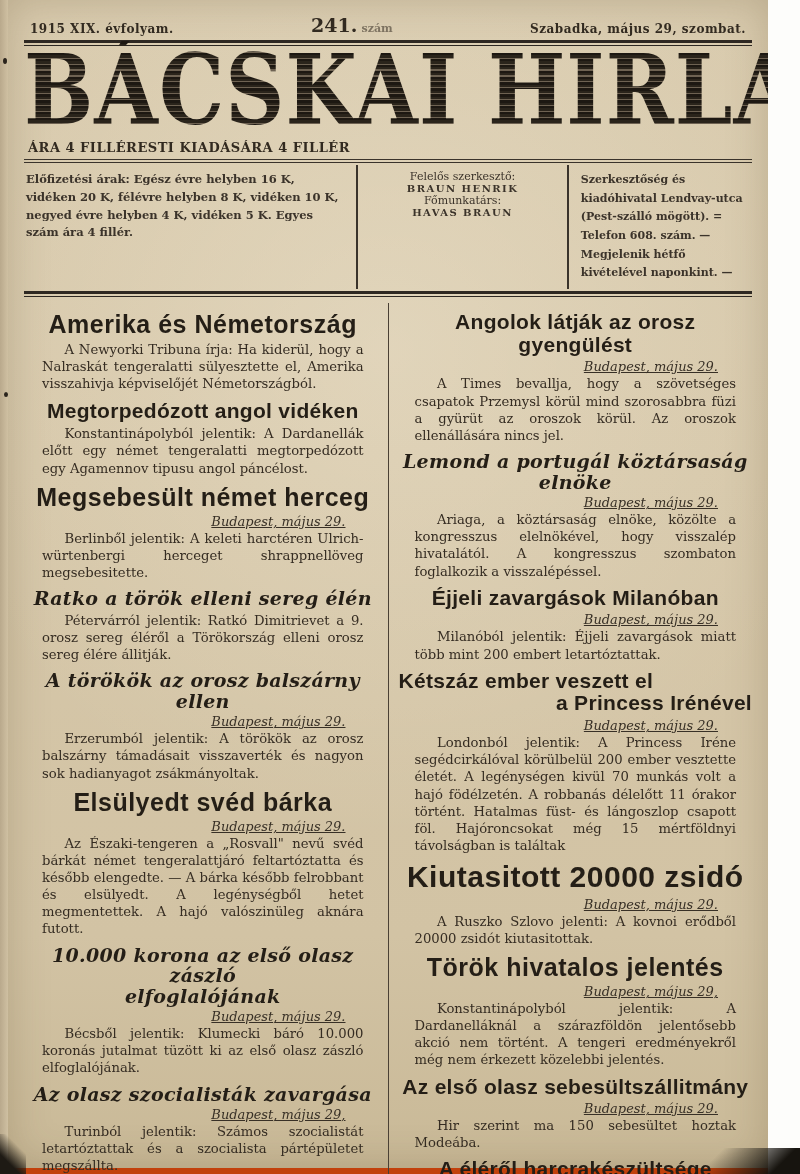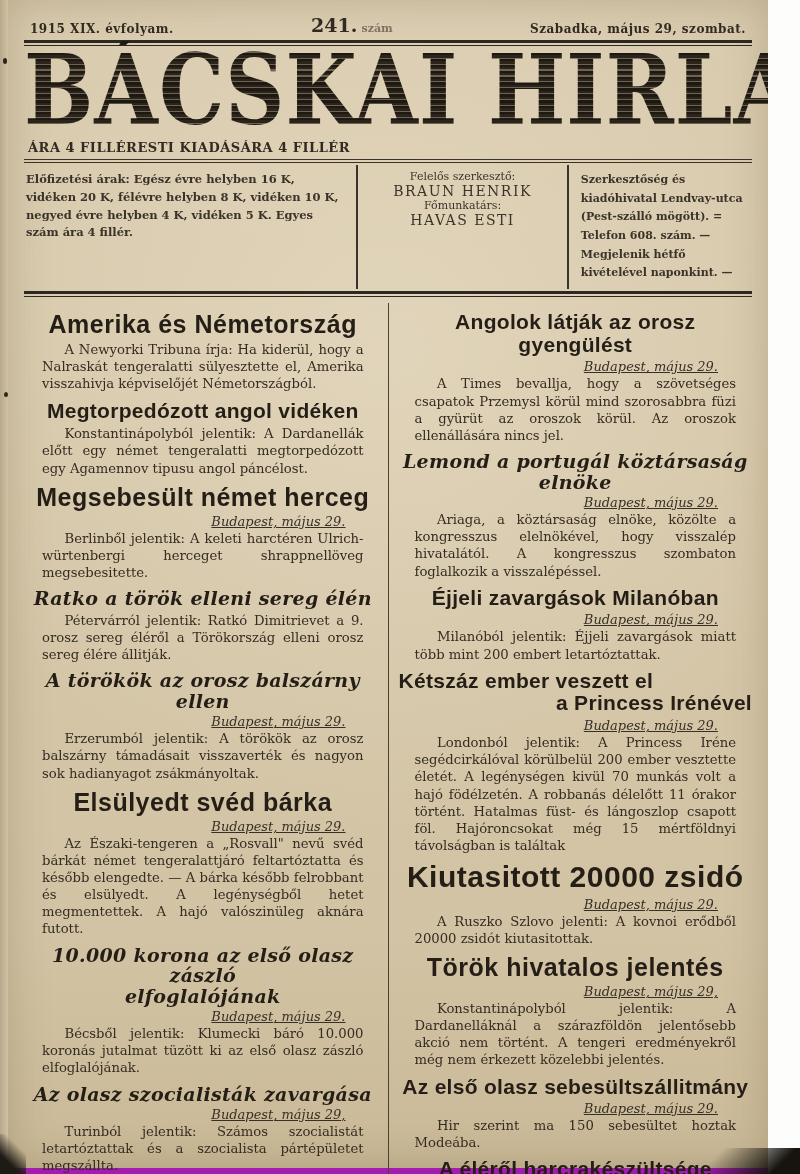--- a/index.html
+++ b/index.html
@@ -1,16 +1,16 @@
 <!DOCTYPE html>
 <html lang="hu"><head>
 <meta charset="utf-8">
 <style>
   html,body{margin:0;padding:0;background:#ffffff;}
-  .stage{position:relative;width:800px;height:1174px;background:#a21caf;overflow:hidden;
+  .stage{position:relative;width:800px;height:1174px;background:#c2410c;overflow:hidden;
          font-family:"DejaVu Serif", serif;color:#322a20;}
   
   .paper{position:absolute;left:8px;top:0;width:760px;height:1168px;
          background:
            radial-gradient(ellipse 90% 60% at 50% 30%, rgba(255,250,235,.25), rgba(0,0,0,0) 70%),
            linear-gradient(180deg,#d9cbae 0%,#d6c7a9 40%,#d2c3a4 80%,#c9b997 100%);
          box-shadow:inset 0 0 40px rgba(90,70,40,.25);}
   .edge-left{position:absolute;left:0;top:0;width:8px;height:1174px;
              background:linear-gradient(90deg,#b9a98c,#cfc0a2);}
   .edge-dark-bl{position:absolute;left:0;bottom:0;width:26px;height:40px;
@@ -45,21 +45,21 @@
   .price-row{display:flex;justify-content:flex-start;font-weight:bold;font-size:13px;
              padding:8px 4px 4px 4px;letter-spacing:.5px;}
   .price-row .center{font-size:13px;}
 
   
   .info-bar{display:flex;align-items:stretch;margin-top:2px;}
   .info-left{flex:0 0 44%;font-size:11.5px;line-height:1.55;padding:6px 10px 6px 2px;
              font-weight:bold;color:#3b332a;}
   .info-center{flex:0 0 27%;text-align:center;font-size:11.5px;padding:5px 6px;
                border-left:2px solid #3a332b;border-right:2px solid #3a332b;color:#3b332a;}
-  .info-center .name{font-weight:normal;font-size:14px;letter-spacing:1.5px;}
+  .info-center .name{font-weight:bold;font-size:10px;letter-spacing:1.5px;}
   .info-center .role{font-size:11px;}
   .info-right{flex:1;font-size:11px;line-height:1.7;padding:6px 2px 6px 12px;
               font-weight:bold;color:#3b332a;}
 
   
   .columns{display:flex;margin-top:6px;height:932px;overflow:hidden;}
   .col{flex:1;min-width:0;padding:2px 8px 0 2px;}
   .col.right{padding:2px 0 0 10px;}
   .col-rule{flex:0 0 1px;background:#4a4034;}
 
@@ -104,21 +104,21 @@
         <span>ÁRA 4 FILLÉR</span>
       </div>
 
       <div class="rule-thin-double"></div>
       <div class="info-bar">
         <div class="info-left">Előfizetési árak: Egész évre helyben 16 K, vidéken 20 K, félévre helyben 8 K, vidéken 10 K, negyed évre helyben 4 K, vidéken 5 K. Egyes szám ára 4 fillér.</div>
         <div class="info-center">
           <div class="role">Felelős szerkesztő:</div>
           <div class="name">BRAUN HENRIK</div>
           <div class="role">Főmunkatárs:</div>
-          <div class="name">HAVAS ESTI</div>
+          <div class="name">HAVAS BRAUN</div>
         </div>
         <div class="info-right">Szerkesztőség és kiadóhivatal Lendvay-utca (Pest-szálló mögött). = Telefon 608. szám. — Megjelenik hétfő kivételével naponkint. —</div>
       </div>
       <div class="rule-double"></div>
 
       <div class="columns">
         <div class="col left">
             <div class="article">
     <div class="hl sans-lg">
                 <div class="hl-line">Amerika és Németország</div>

